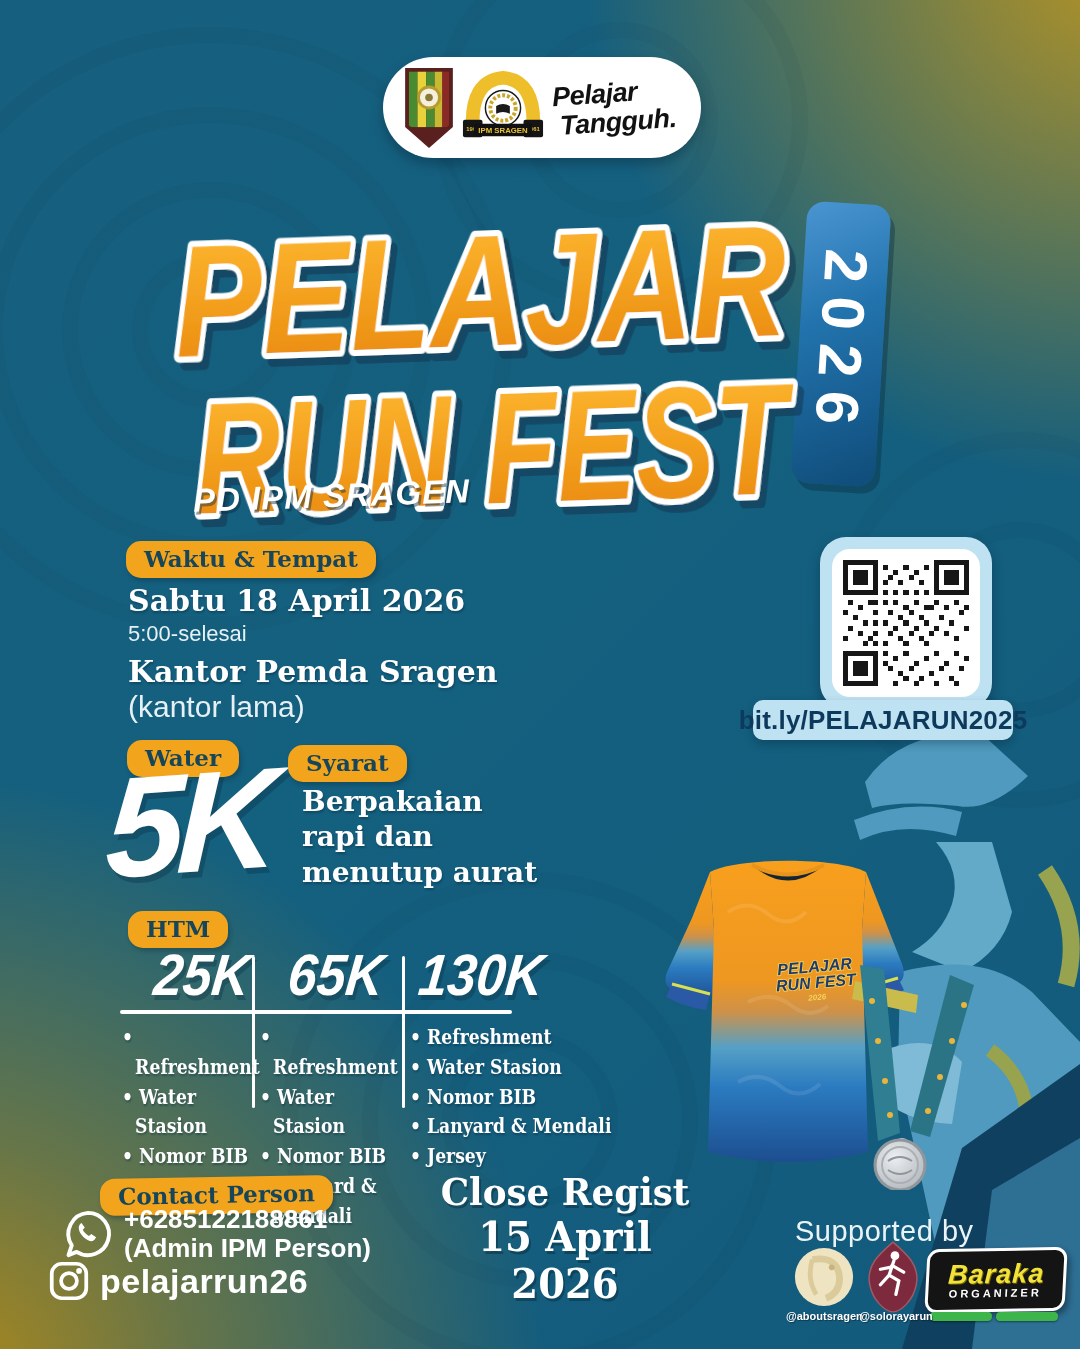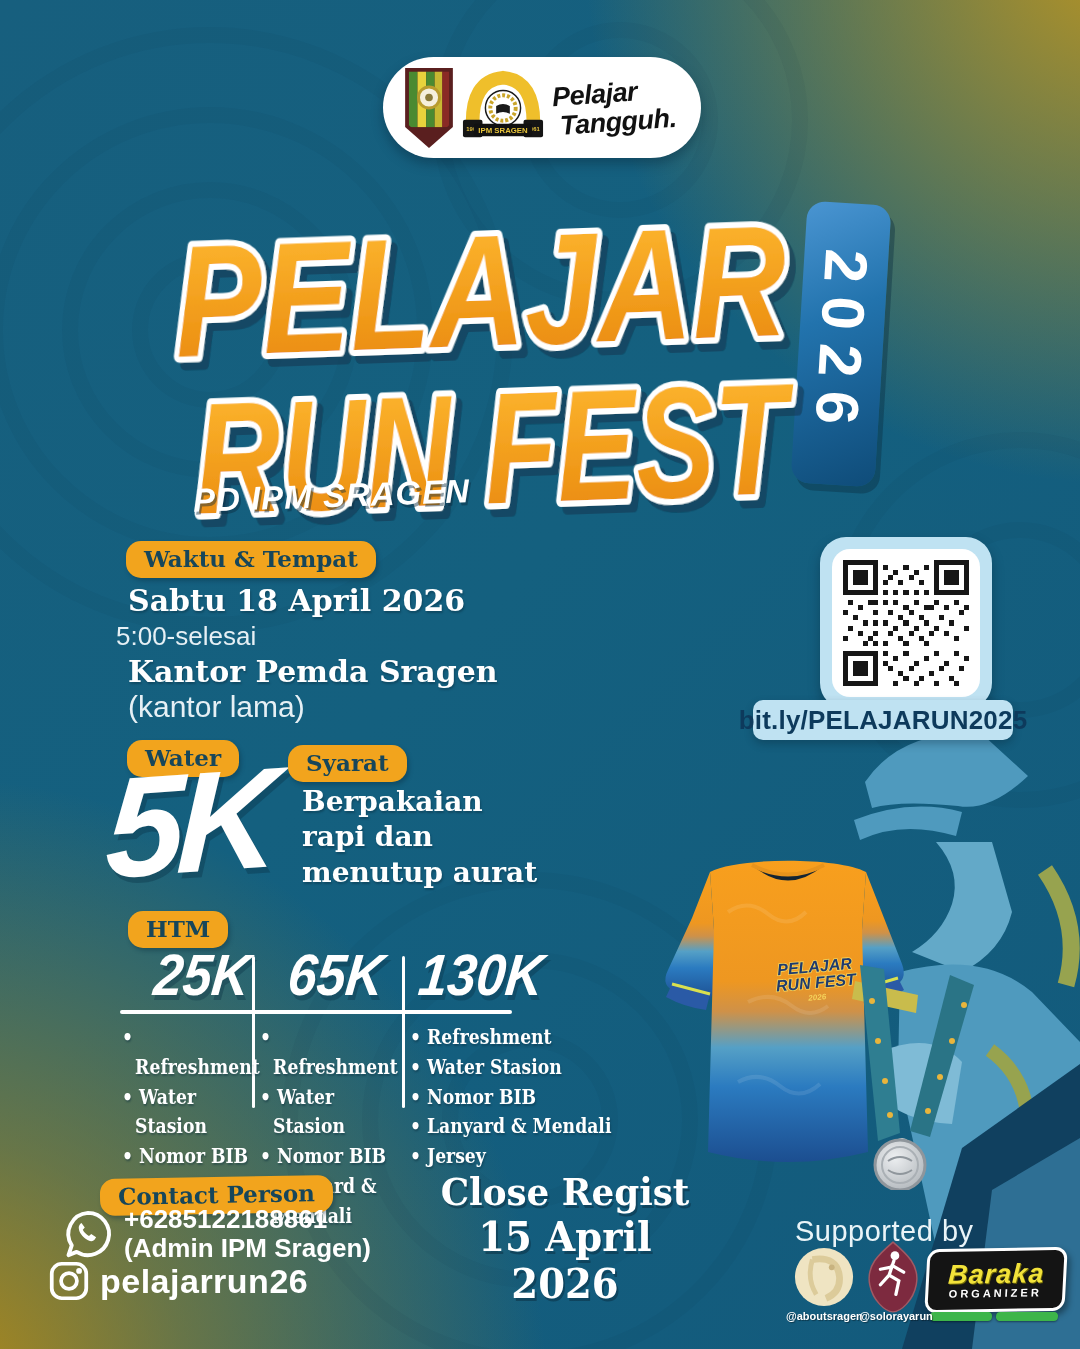--- a/index.html
+++ b/index.html
@@ -30,21 +30,21 @@
     display:flex;align-items:center;justify-content:center;z-index:2;}
   .year-ribbon span{writing-mode:vertical-rl;text-orientation:mixed;color:#fff;
     font-weight:bold;font-size:60px;letter-spacing:14px;font-family:"Liberation Sans",sans-serif;}
   .title-svg{left:138px;top:192px;z-index:3;}
   .subtitle{left:193px;top:477px;color:#fff;font-weight:bold;font-style:italic;font-size:33px;
     letter-spacing:1px;transform:rotate(-2deg);z-index:3;text-shadow:2px 3px 0 rgba(10,45,65,.45);}
 
   
   .sch-badge{left:126px;top:541px;}
   .sch-date{left:128px;top:583px;color:#fff;font-family:"DejaVu Serif",serif;font-weight:bold;font-size:30px;text-shadow:1px 2px 2px rgba(8,40,58,.4);}
-  .sch-time{left:116px;top:621px;color:#E6F0F5;font-size:26px;}
+  .sch-time{left:128px;top:621px;color:#E6F0F5;font-size:22px;}
   .sch-venue{left:128px;top:654px;color:#fff;font-family:"DejaVu Serif",serif;font-weight:bold;font-size:30px;text-shadow:1px 2px 2px rgba(8,40,58,.4);}
   .sch-note{left:128px;top:690px;color:#E6F0F5;font-size:30px;}
 
   
   .qr-panel{left:820px;top:537px;width:172px;height:172px;background:#BFE2F2;border-radius:26px;
     box-shadow:0 6px 12px rgba(5,30,45,.35);display:flex;align-items:center;justify-content:center;}
   .qr-white{width:148px;height:148px;background:#fff;border-radius:18px;display:flex;align-items:center;justify-content:center;}
   .bitly{left:753px;top:700px;width:260px;height:40px;background:#BFE2F2;border-radius:10px;
     display:flex;align-items:center;justify-content:center;color:#0D3A5C;font-weight:bold;font-size:26px;
     letter-spacing:.2px;box-shadow:0 4px 8px rgba(5,30,45,.3);}
@@ -390,21 +390,21 @@
   </svg>
 
   <div class="abs badge cp-badge">Contact Person</div>
   <div class="abs wa-row">
     <svg width="52" height="52" viewBox="0 0 32 32">
       <path d="M16,3 a13,13 0 1,1 -7,24 L4,29 l2,-6 A13,13 0 0,1 16,3 Z" fill="none" stroke="#fff" stroke-width="2.4" stroke-linejoin="round"></path>
       <path d="M11.5,9.5 c-1,1 -1.5,2 -1,4 c.6,2.3 2.8,5 5.5,6.3 c1.8,.9 3,.8 4,-.2 l1,-1.6 l-3,-2 l-1.4,1.2 c-1.6,-.8 -3,-2.2 -3.8,-3.8 l1.2,-1.4 l-2,-2.8 Z" fill="#fff"></path>
     </svg>
     <div class="wa-text">
       <div>+6285122188861</div>
-      <div>(Admin IPM Sragen)</div>
+      <div>(Admin IPM Person)</div>
     </div>
   </div>
   <div class="abs ig-row">
     <svg width="46" height="46" viewBox="0 0 32 32">
       <rect x="4" y="4" width="24" height="24" rx="7" fill="none" stroke="#fff" stroke-width="2.6"></rect>
       <circle cx="16" cy="16" r="5.5" fill="none" stroke="#fff" stroke-width="2.6"></circle>
       <circle cx="23" cy="9" r="2" fill="#fff"></circle>
     </svg>
     <div class="ig-text">pelajarrun26</div>
   </div>

